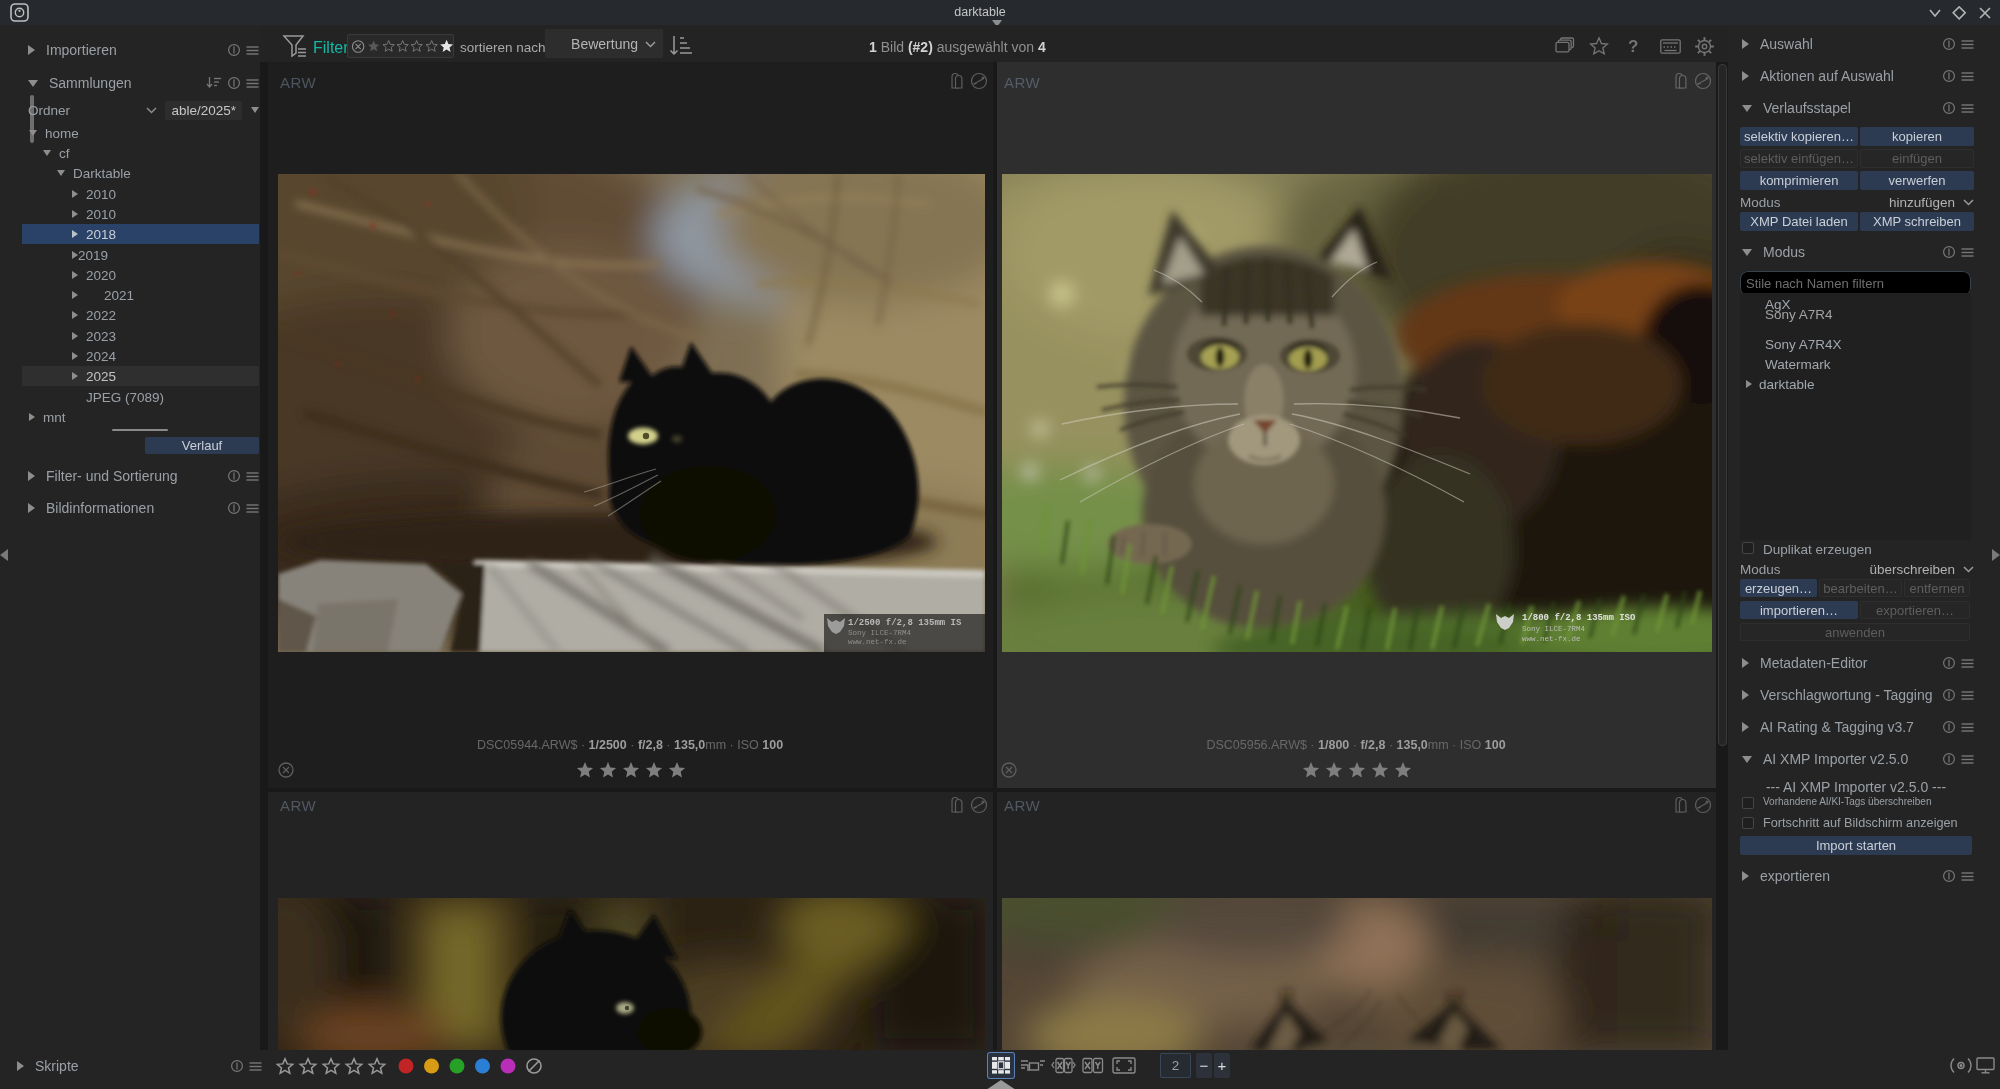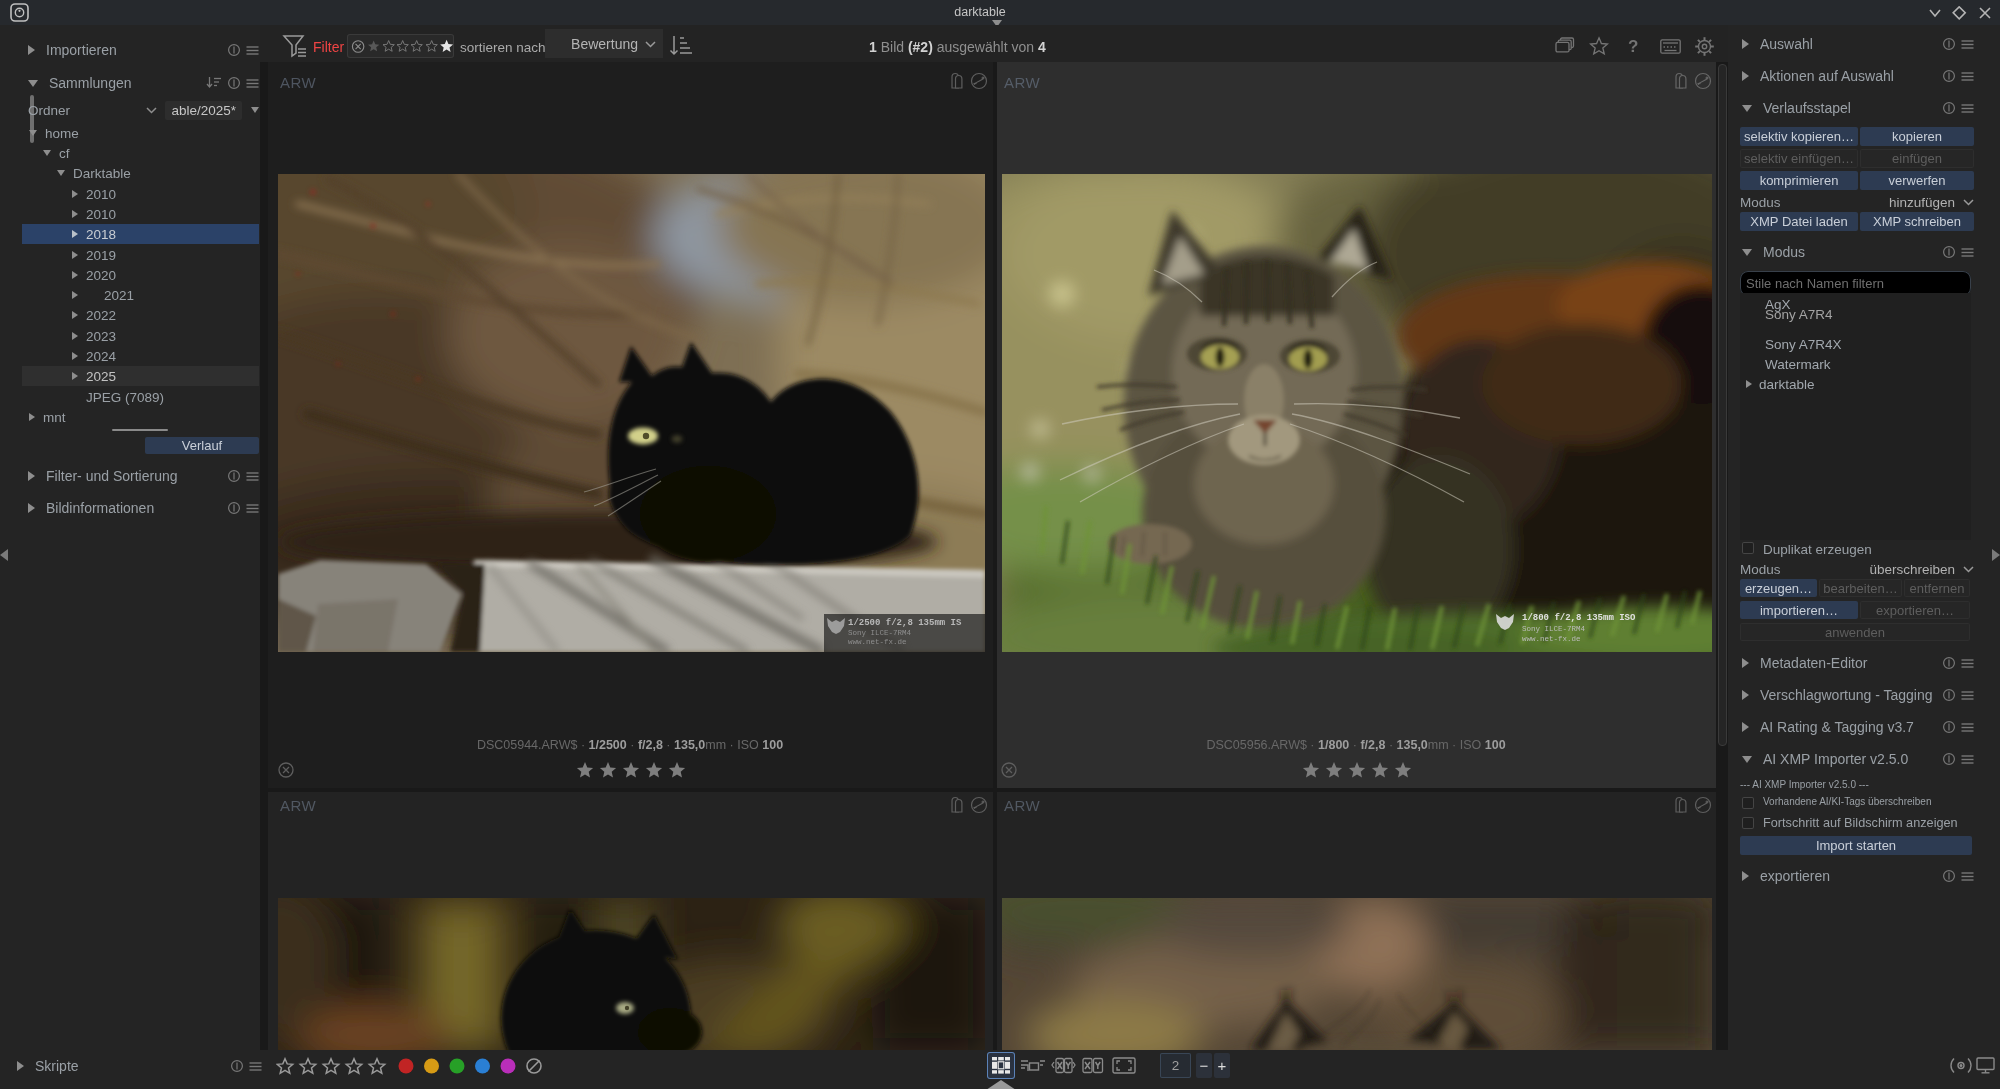--- a/index.html
+++ b/index.html
@@ -105,21 +105,21 @@
 <div class="treerow" style="top:204px">
     <span class="tr s" style="margin-left:72px"></span>
     <span style="margin-left:8px">2010</span>
   </div>
 <div class="treerow" style="top:224px;left:22px;width:237px;background:#2b4268;color:#c8cdd3">
     <span class="tr s" style="margin-left:50px;border-left-color:#b9c1c9"></span>
     <span style="margin-left:8px">2018</span>
   </div>
 <div class="treerow" style="top:245px">
     <span class="tr s" style="margin-left:72px"></span>
-    <span style="margin-left:8px">2019</span>
+    <span style="margin-left:0">2019</span>
   </div>
 <div class="treerow" style="top:265px">
     <span class="tr s" style="margin-left:72px"></span>
     <span style="margin-left:8px">2020</span>
   </div>
 <div class="treerow" style="top:285px">
     <span class="tr s" style="margin-left:72px"></span>
     <span style="margin-left:26px">2021</span>
   </div>
 <div class="treerow" style="top:305px">
@@ -346,21 +346,21 @@
       <line x1="7" y1="3.6" x2="7" y2="10.4" stroke="#787878" stroke-width="1.2"></line>
     </svg>
     <svg style="margin-left:5px" width="13" height="13" viewBox="0 0 13 13">
       <g stroke="#787878" stroke-width="1.4">
         <line x1="0.5" y1="3" x2="12.5" y2="3"></line>
         <line x1="0.5" y1="6.5" x2="12.5" y2="6.5"></line>
         <line x1="0.5" y1="10" x2="12.5" y2="10"></line>
       </g>
     </svg>
   </div>
-<div class="a" style="left:1740px;top:779px;width:232px;text-align:left;font-size:10px;color:#9aa0a6">--- AI XMP Importer v2.5.0 ---</div>
+<div class="a" style="left:1740px;top:779px;width:232px;text-align:center;font-size:14px;color:#9aa0a6">--- AI XMP Importer v2.5.0 ---</div>
 <span class="chk" style="left:1742px;top:797px"></span>
 <div class="a" style="left:1763px;top:796px;font-size:10px;color:#9aa0a6">Vorhandene AI/KI-Tags überschreiben</div>
 <span class="chk" style="left:1742px;top:817px"></span>
 <div class="a" style="left:1763px;top:816px;font-size:12.7px;color:#9aa0a6">Fortschritt auf Bildschirm anzeigen</div>
 <div class="btn" style="left:1740px;top:836px;width:232px;height:19px">Import starten</div>
 <div class="row hdr" style="left:1742px;top:864px;width:232px;height:24px">
     <span class="tr"></span>
     <span style="margin-left:11px">exportieren</span>
     <span class="sp"></span>
     <svg width="14" height="14" viewBox="0 0 14 14">
@@ -378,21 +378,21 @@
 
 <div class="a" style="left:260px;top:25px;width:1468px;height:37px;background:#232323"></div>
 <div class="a" style="left:282px;top:33px"><svg width="26" height="27" viewBox="0 0 26 27">
       <g stroke="#9a9a9a" stroke-width="1.5" fill="none">
         <path d="M2,3 L21,3 L14,12 L14,20 L10,23 L10,12 Z"></path>
         <line x1="16" y1="16" x2="24" y2="16"></line>
         <line x1="16" y1="19.5" x2="24" y2="19.5"></line>
         <line x1="16" y1="23" x2="24" y2="23"></line>
       </g>
     </svg></div>
-<div class="a" style="left:313px;top:39px;font-size:14px;color:#ef4444">Filter</div>
+<div class="a" style="left:313px;top:39px;font-size:16px;color:#14b8a6">Filter</div>
 <div class="row" style="left:347px;top:34px;width:107px;height:24px;background:#292929;border-radius:3px;box-shadow:inset 0 0 0 1px #3a3a3a">
 <svg style="margin-left:4px" width="15" height="15" viewBox="0 0 15 15">
       <circle cx="7.5" cy="7.5" r="6" fill="none" stroke="#8c8c8c" stroke-width="1.2"></circle>
       <path d="M4.8,4.8 L10.2,10.2 M10.2,4.8 L4.8,10.2" stroke="#8c8c8c" stroke-width="1.2"></path>
     </svg>
 <svg style="margin-left:2px" width="14" height="14" viewBox="0 0 24 24">
       <path d="M12 2.2l2.9 6.8 7.3.6-5.6 4.8 1.7 7.1-6.3-3.8-6.3 3.8 1.7-7.1-5.6-4.8 7.3-.6z" fill="#585858"></path>
     </svg>
 <svg style="margin-left:1px" width="14" height="14" viewBox="0 0 24 24">
       <path d="M12 2.2l2.9 6.8 7.3.6-5.6 4.8 1.7 7.1-6.3-3.8-6.3 3.8 1.7-7.1-5.6-4.8 7.3-.6z" fill="none" stroke="#7e7e7e" stroke-width="1.6"></path>

